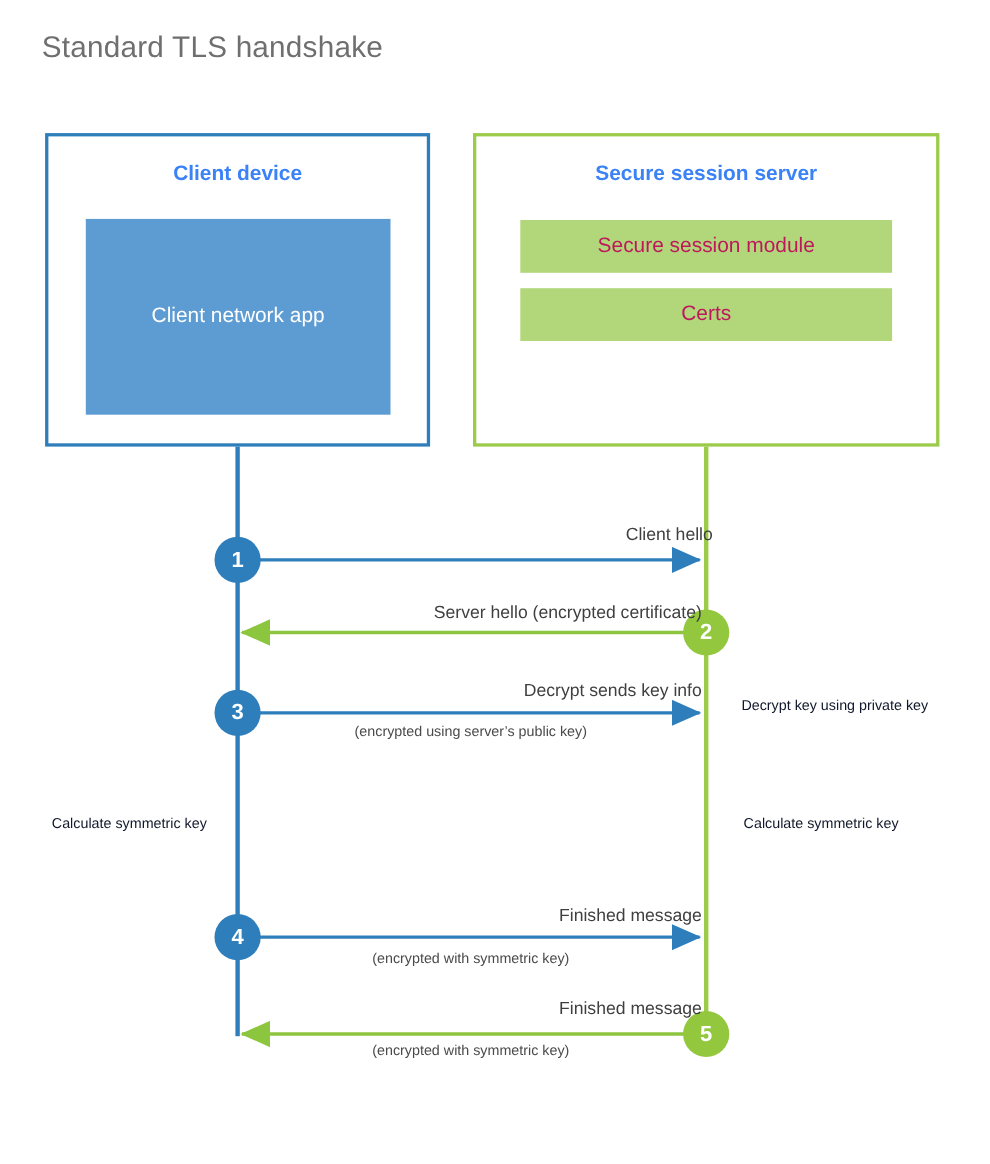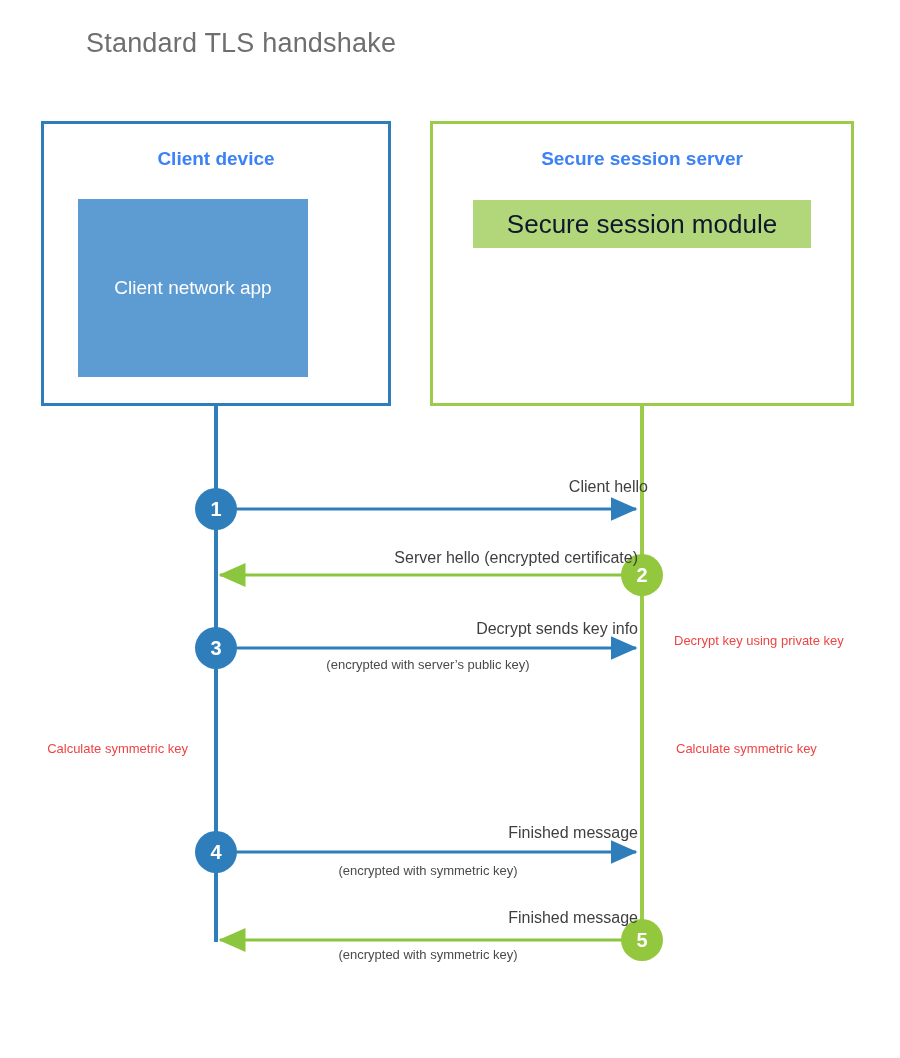--- a/index.html
+++ b/index.html
@@ -19,21 +19,20 @@
 
   .page-title {
     position: absolute;
     left: 38px;
     top: 28px;
     font-size: 27px;
     font-weight: 300;
     letter-spacing: 0.2px;
     color: #6f6f6f;
     white-space: nowrap;
-    margin-left: 48px;
   }
 
   
   .party-box {
     position: absolute;
     background: #ffffff;
     box-sizing: border-box;
   }
   .party-box.client {
     left: 41px;
@@ -54,21 +53,21 @@
     font-size: 19px;
     font-weight: bold;
     color: #3b82f6;
     margin-top: 24px;
   }
 
   .app-block {
     position: absolute;
     left: 78px;
     top: 199px;
-    width: 230px;
+    width: 277px;
     height: 178px;
     background: #5d9bd3;
     color: #ffffff;
     font-size: 19px;
     font-weight: 300;
     display: flex;
     align-items: center;
     justify-content: center;
     text-align: center;
     line-height: 1.32;
@@ -77,22 +76,22 @@
   }
 
   .server-modules {
     position: absolute;
     left: 473px;
     top: 200px;
     width: 338px;
   }
   .module-bar {
     background: #b2d77a;
-    color: #0f172a;
-    font-size: 26px;
+    color: #be185d;
+    font-size: 19px;
     font-weight: 300;
     height: 48px;
     display: flex;
     align-items: center;
     justify-content: center;
     margin-bottom: 14px;
   }
   .module-bar:last-child { margin-bottom: 0; }
 
   
@@ -155,21 +154,21 @@
     font-weight: 400;
     color: #4a4a4a;
     white-space: nowrap;
   }
 
   
   .side-note {
     position: absolute;
     font-size: 13px;
     line-height: 1.35;
-    color: #ef4444;
+    color: #0f172a;
   }
   .side-note.left  { text-align: right; }
   .side-note.right { text-align: left; }
 </style>
 </head>
 <body>
 
 <div class="page-title">Standard TLS handshake</div>
 
 <div class="party-box client">
@@ -177,20 +176,21 @@
 </div>
 
 <div class="app-block">Client network app</div>
 
 <div class="party-box server">
   <div class="party-title">Secure session server</div>
 </div>
 
 <div class="server-modules">
   <div class="module-bar">Secure session module</div>
+  <div class="module-bar">Certs</div>
 </div>
 
 <div class="lifeline client-line"></div>
 <div class="lifeline server-line"></div>
 
 <svg class="arrow-layer" width="900" height="1058" viewBox="0 0 900 1058" xmlns="http://www.w3.org/2000/svg">
   <defs>
     <marker id="arrow-blue" markerWidth="9" markerHeight="8" refX="8.5" refY="4" orient="auto" markerUnits="strokeWidth">
       <path d="M0,0 L9,4 L0,8 z" fill="#2f7ebc"></path>
     </marker>
@@ -214,21 +214,21 @@
 <div class="step-circle green" style="left:621px; top:554px;">2</div>
 <div class="step-circle blue" style="left:195px; top:627px;">3</div>
 <div class="step-circle blue" style="left:195px; top:831px;">4</div>
 <div class="step-circle green" style="left:621px; top:919px;">5</div>
 
 <div class="msg-label" style="left:228px; top:478px; width:420px;">Client hello</div>
 
 <div class="msg-label" style="left:218px; top:549px; width:420px;">Server hello (encrypted certificate)</div>
 
 <div class="msg-label" style="left:218px; top:620px; width:420px;">Decrypt sends key info</div>
-<div class="msg-sub" style="left:218px; top:657px; width:420px;">(encrypted with server’s public key)</div>
+<div class="msg-sub" style="left:218px; top:657px; width:420px;">(encrypted using server’s public key)</div>
 
 <div class="msg-label" style="left:218px; top:824px; width:420px;">Finished message</div>
 <div class="msg-sub" style="left:218px; top:863px; width:420px;">(encrypted with symmetric key)</div>
 
 <div class="msg-label" style="left:218px; top:909px; width:420px;">Finished message</div>
 <div class="msg-sub" style="left:218px; top:947px; width:420px;">(encrypted with symmetric key)</div>
 
 <div class="side-note right" style="left:674px; top:632px; width:170px;">Decrypt key using private key</div>
 
 <div class="side-note left" style="left:30px; top:740px; width:158px;">Calculate symmetric key</div>

